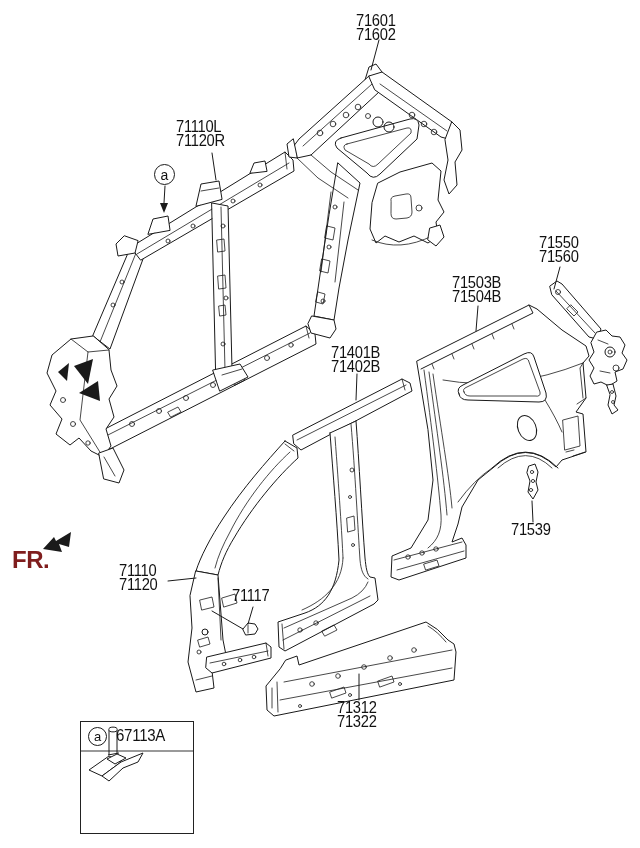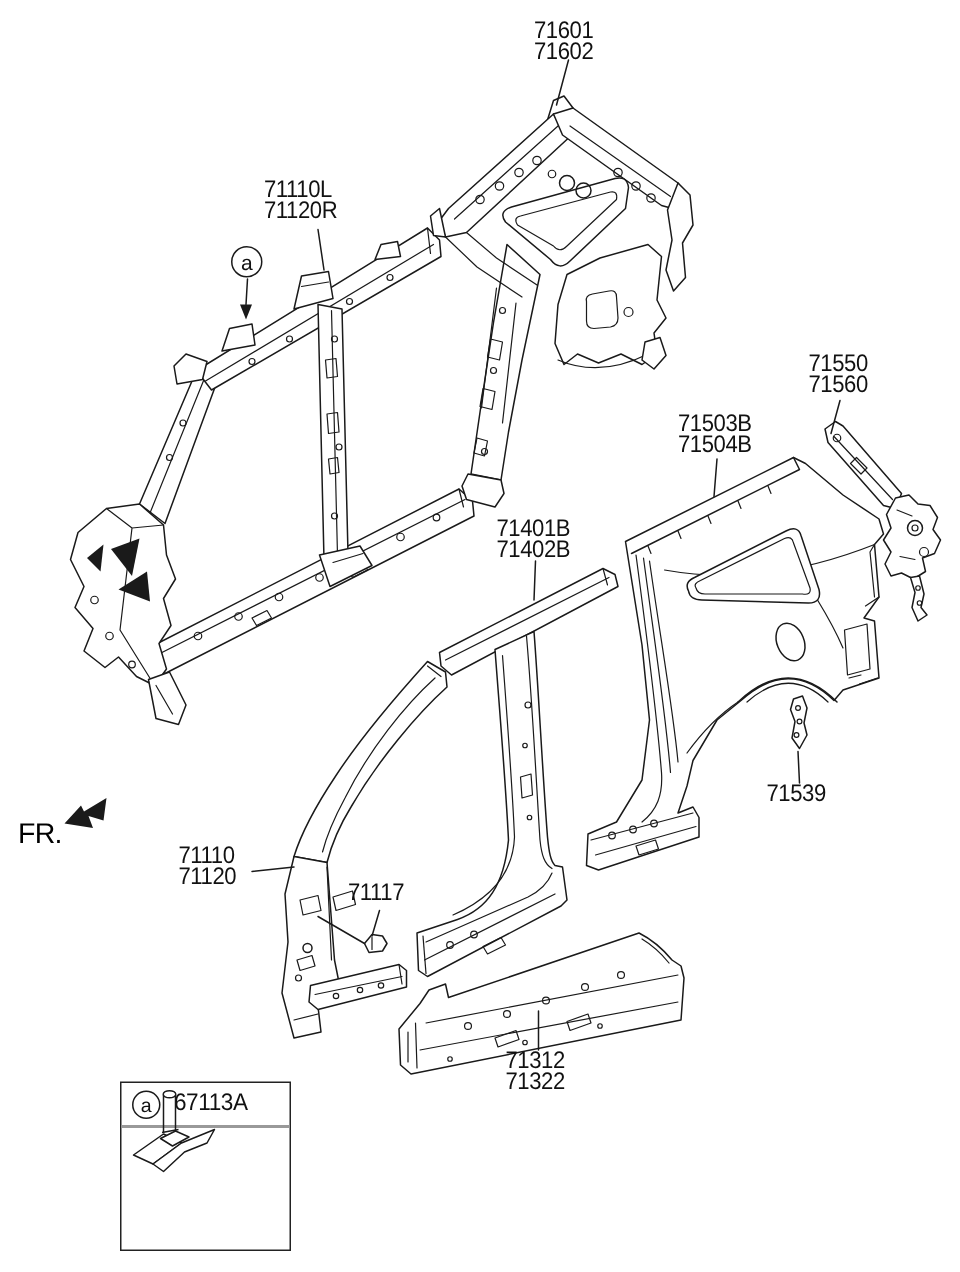--- a/index.html
+++ b/index.html
@@ -10,21 +10,21 @@
   .canvas svg{position:absolute;left:0;top:0;}
   .ln{fill:none;stroke:#1a1a1a;stroke-width:1;stroke-linejoin:round;stroke-linecap:round;}
   .fw{fill:#ffffff;stroke:#1a1a1a;stroke-width:1;stroke-linejoin:round;stroke-linecap:round;}
   .fd{fill:#1a1a1a;stroke:none;}
   .thin{stroke-width:.8;}
   .callout{
     position:absolute;color:#111;font-size:16px;line-height:14px;
     letter-spacing:-.3px;transform:scaleX(.92);transform-origin:0 0;white-space:pre;
   }
   .fr-label{
-    position:absolute;left:12px;top:546px;font-size:19px;font-weight:normal;color:#000000;
+    position:absolute;left:12px;top:546px;font-size:24px;font-weight:bold;color:#7f1d1d;
     letter-spacing:-.5px;
   }
   .detail-marker{
     position:absolute;left:154px;top:164px;width:21px;height:21px;border:1.4px solid #1a1a1a;
     border-radius:50%;display:flex;align-items:center;justify-content:center;
     font-size:14px;color:#111;box-sizing:border-box;
   }
   .legend{
     position:absolute;left:80px;top:721px;width:114px;height:113px;
     border:1.4px solid #222;box-sizing:border-box;background:#fff;

